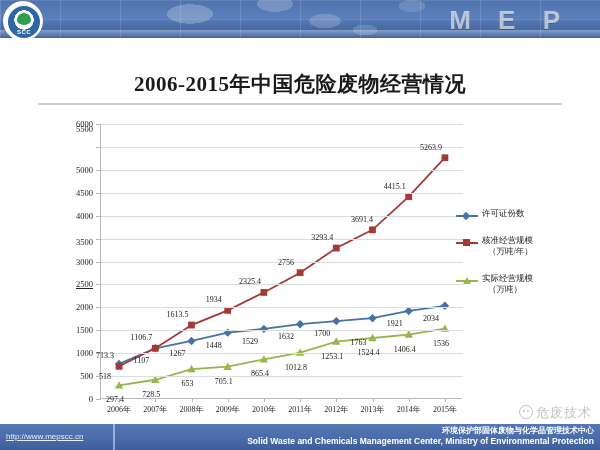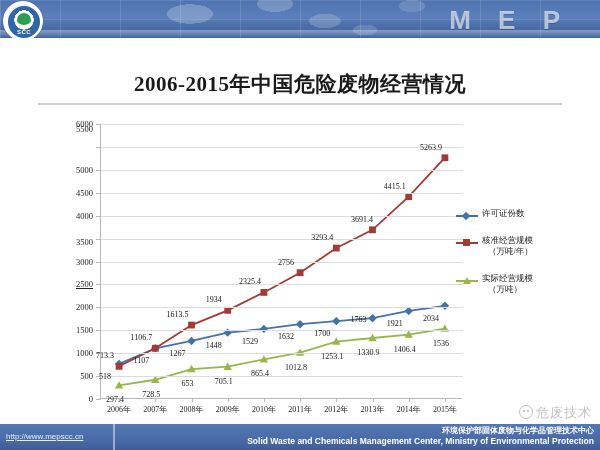--- a/index.html
+++ b/index.html
@@ -259,41 +259,41 @@
         <div class="xlabel" style="left: 307.7px;">2014年</div>
         <div class="xtick" style="left: 343.9px;"></div>
         <div class="xlabel" style="left: 343.9px;">2015年</div>
         <div class="dlabel" style="left: 4.1px; top: 251.892px;">518</div>
         <div class="dlabel" style="left: 40.3px; top: 236.262px;">1107</div>
         <div class="dlabel" style="left: 76.5px; top: 228.929px;">1267</div>
         <div class="dlabel" style="left: 112.7px; top: 220.633px;">1448</div>
         <div class="dlabel" style="left: 148.9px; top: 216.921px;">1529</div>
         <div class="dlabel" style="left: 185.1px; top: 212.2px;">1632</div>
         <div class="dlabel" style="left: 221.3px; top: 209.083px;">1700</div>
-        <div class="dlabel" style="left: 257.5px; top: 195px; text-align: center;">1763</div>
+        <div class="dlabel" style="left: 257.5px; top: 218px; text-align: center;">1763</div>
         <div class="dlabel" style="left: 293.7px; top: 198.954px;">1921</div>
         <div class="dlabel" style="left: 329.9px; top: 193.775px;">2034</div>
         <div class="dlabel" style="left: 4.1px; top: 231.307px;">713.3</div>
         <div class="dlabel" style="left: 40.3px; top: 213.276px;">1106.7</div>
         <div class="dlabel" style="left: 76.5px; top: 190.048px;">1613.5</div>
         <div class="dlabel" style="left: 112.7px; top: 175.358px;">1934</div>
         <div class="dlabel" style="left: 148.9px; top: 157.419px;">2325.4</div>
         <div class="dlabel" style="left: 185.1px; top: 137.683px;">2756</div>
         <div class="dlabel" style="left: 221.3px; top: 113.052px;">3293.4</div>
         <div class="dlabel" style="left: 261px; top: 94.8108px;">3691.4</div>
         <div class="dlabel" style="left: 293.7px; top: 61.6412px;">4415.1</div>
         <div class="dlabel" style="left: 329.9px; top: 22.7379px;">5263.9</div>
         <div class="dlabel" style="left: 14.1px; top: 275.369px;">297.4</div>
         <div class="dlabel" style="left: 50.3px; top: 269.755px;">728.5</div>
         <div class="dlabel" style="left: 86.5px; top: 259.071px;">653</div>
         <div class="dlabel" style="left: 122.7px; top: 256.683px;">705.1</div>
         <div class="dlabel" style="left: 158.9px; top: 249.336px; text-align: right;">865.4</div>
         <div class="dlabel" style="left: 195.1px; top: 242.58px;">1012.8</div>
         <div class="dlabel" style="left: 231.3px; top: 231.566px;">1253.1</div>
-        <div class="dlabel" style="left: 267.5px; top: 228px;">1330.9</div>
+        <div class="dlabel" style="left: 267.5px; top: 228px;">1524.4</div>
         <div class="dlabel" style="left: 303.7px; top: 224.54px;">1406.4</div>
         <div class="dlabel" style="left: 339.9px; top: 218.6px;">1536</div>
       </div>
 
     <div class="legend" id="legend">
         <div class="legend-row">
           <div class="legend-key">
             <div class="bar" style="background: rgb(68, 114, 168);"></div>
             <div class="mk" style="background: rgb(68, 114, 168); transform: rotate(45deg); width: 6px; height: 6px; top: 2px;"></div>
           </div>

